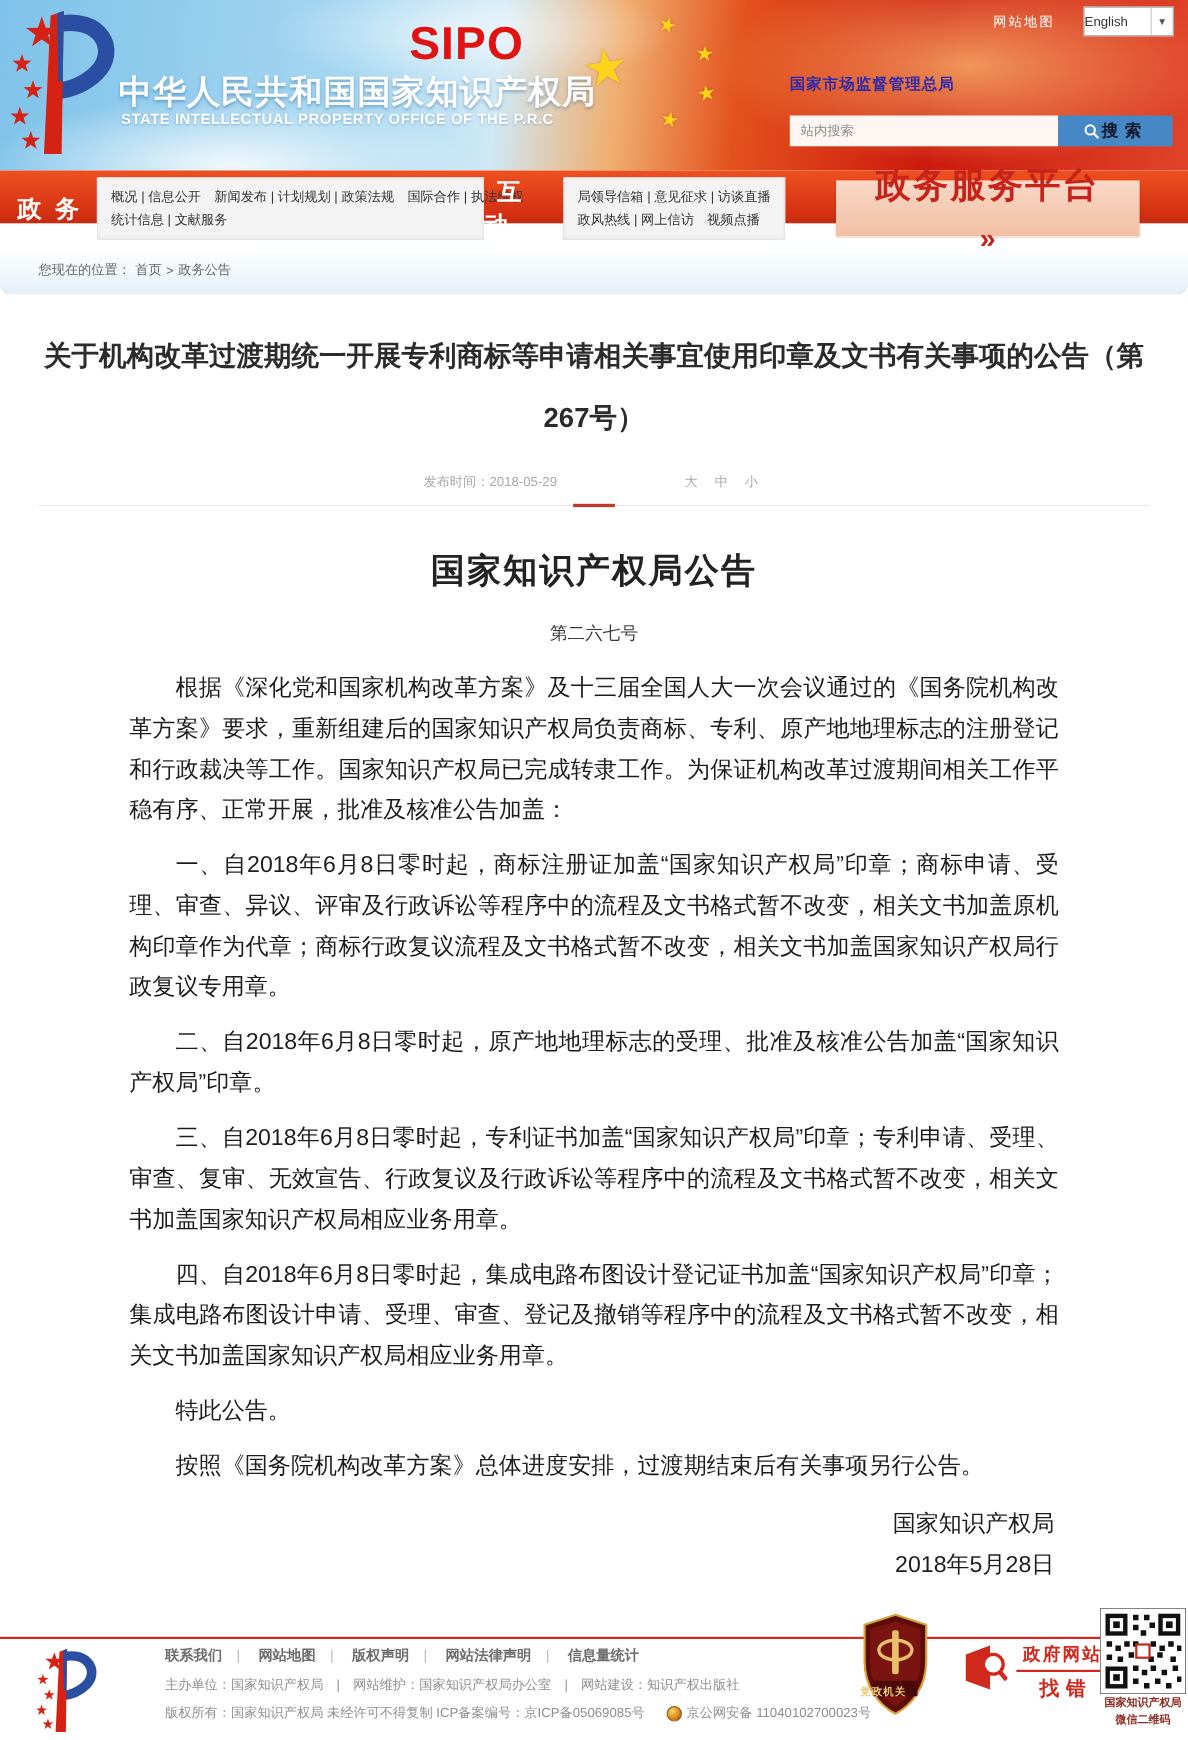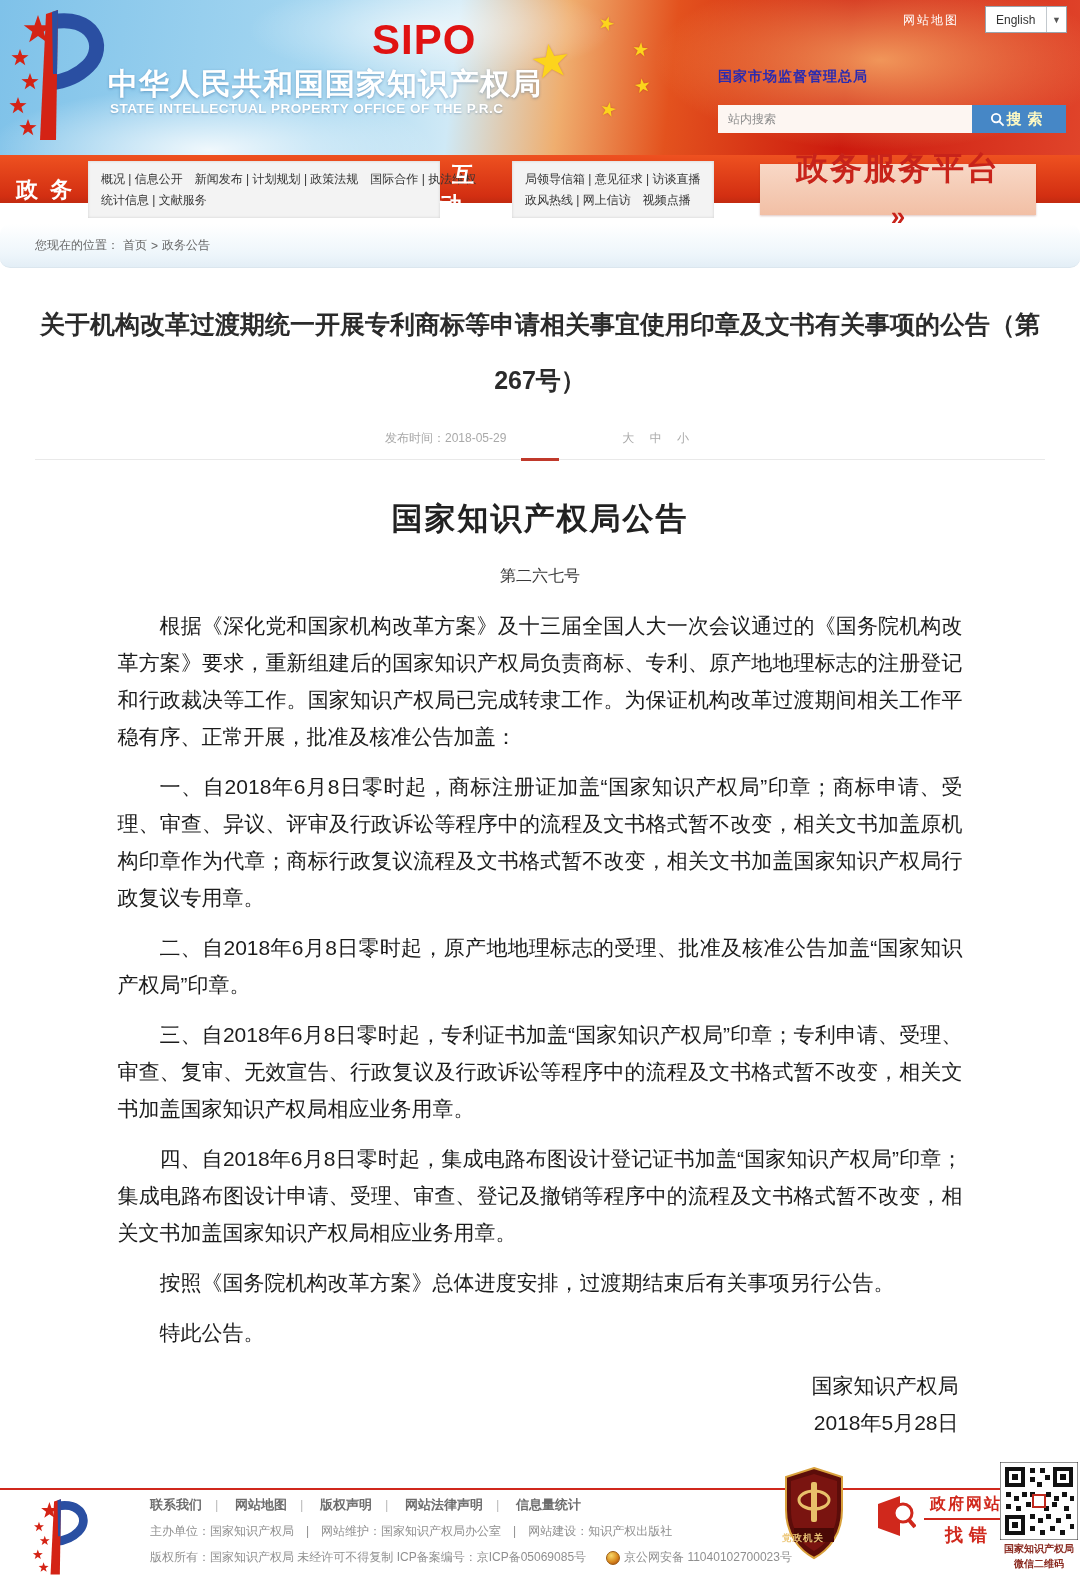--- a/index.html
+++ b/index.html
@@ -22,27 +22,27 @@
   .org-en { position:absolute; left:110px; top:101px; color:#fff; font-size:13.5px; font-weight:bold; letter-spacing:.5px; text-shadow:0 1px 2px rgba(0,60,120,.3); white-space:nowrap; }
   .sipo { position:absolute; left:372px; top:16px; color:#e01212; font-size:42px; font-weight:bold; letter-spacing:1px; }
   .flag-star { position:absolute; color:#fcd41c; text-shadow:0 0 2px rgba(150,30,0,.4); line-height:1; }
   .fs-big { left:530px; top:38px; font-size:46px; transform:rotate(-8deg); }
   .fs-1 { left:598px; top:14px; font-size:19px; transform:rotate(18deg); }
   .fs-2 { left:632px; top:40px; font-size:19px; transform:rotate(5deg); }
   .fs-3 { left:634px; top:76px; font-size:19px; transform:rotate(-10deg); }
   .fs-4 { left:600px; top:100px; font-size:19px; transform:rotate(12deg); }
   .sitemap { position:absolute; left:903px; top:12px; color:#fff; font-size:12px; letter-spacing:2px; cursor:pointer; }
   .lang-box { position:absolute; left:985px; top:6px; width:82px; height:27px; background:#fff; border:1px solid #9aa4ad; display:flex; align-items:center; cursor:pointer; }
-  .lang-box .lang-label { flex:1; font-size:12px; color:#333; padding-left:10px; }
+  .lang-box .lang-label { flex:1; font-size:12px; color:#333; padding-left:0; }
   .lang-box .caret { width:20px; height:100%; border-left:1px solid #c3c9ce; display:flex; align-items:center; justify-content:center; font-size:9px; color:#555; }
   .related { position:absolute; left:718px; top:68px; color:#2b2bb0; font-size:14px; font-weight:bold; letter-spacing:1px; text-decoration:none; cursor:pointer; }
   .search-wrap { position:absolute; left:718px; top:105px; width:348px; height:28px; display:flex; }
   .search-input { flex:1; border:none; outline:none; background:#fdf6f2; font-size:12px; color:#555; padding:0 10px; }
   .search-input::placeholder { color:#8d8d8d; }
-  .search-btn { width:94px; height:28px; background:#4687c6; border:none; color:#fef9c3; font-size:15px; font-weight:bold; letter-spacing:6px; display:flex; align-items:center; justify-content:center; gap:2px; cursor:pointer; }
+  .search-btn { width:104px; height:28px; background:#4687c6; border:none; color:#0f172a; font-size:15px; font-weight:bold; letter-spacing:6px; display:flex; align-items:center; justify-content:center; gap:2px; cursor:pointer; }
 
   
   .nav { position:absolute; top:155px; left:0; width:1080px; height:48px; background:linear-gradient(180deg,#ee5120 0%,#d32f12 85%,#c22a10 100%); }
   .nav-tab { position:absolute; top:0; height:69px; display:flex; align-items:center; justify-content:center; color:#fff; font-size:22px; font-weight:bold; letter-spacing:12px; text-indent:12px; cursor:pointer; }
   .tab-gov { left:0; width:88px; }
   .tab-interact { left:440px; width:72px; }
   .nav-panel { position:absolute; top:6px; height:57px; background:#f3f3f3; box-shadow:inset 0 0 3px rgba(0,0,0,.15); padding:8px 0 0 13px; }
   .panel-gov { left:88px; width:352px; }
   .panel-interact { left:512px; width:202px; }
   .nav-panel .row { font-size:12px; color:#333; line-height:21px; white-space:nowrap; cursor:pointer; }
@@ -179,22 +179,22 @@
 
     <h2 class="doc-title">国家知识产权局公告</h2>
     <div class="doc-number">第二六七号</div>
 
     <div class="doc-body">
         <p>根据《深化党和国家机构改革方案》及十三届全国人大一次会议通过的《国务院机构改革方案》要求，重新组建后的国家知识产权局负责商标、专利、原产地地理标志的注册登记和行政裁决等工作。国家知识产权局已完成转隶工作。为保证机构改革过渡期间相关工作平稳有序、正常开展，批准及核准公告加盖：</p>
         <p>一、自2018年6月8日零时起，商标注册证加盖“国家知识产权局”印章；商标申请、受理、审查、异议、评审及行政诉讼等程序中的流程及文书格式暂不改变，相关文书加盖原机构印章作为代章；商标行政复议流程及文书格式暂不改变，相关文书加盖国家知识产权局行政复议专用章。</p>
         <p>二、自2018年6月8日零时起，原产地地理标志的受理、批准及核准公告加盖“国家知识产权局”印章。</p>
         <p>三、自2018年6月8日零时起，专利证书加盖“国家知识产权局”印章；专利申请、受理、审查、复审、无效宣告、行政复议及行政诉讼等程序中的流程及文书格式暂不改变，相关文书加盖国家知识产权局相应业务用章。</p>
         <p>四、自2018年6月8日零时起，集成电路布图设计登记证书加盖“国家知识产权局”印章；集成电路布图设计申请、受理、审查、登记及撤销等程序中的流程及文书格式暂不改变，相关文书加盖国家知识产权局相应业务用章。</p>
+        <p>特此公告。</p>
         <p>按照《国务院机构改革方案》总体进度安排，过渡期结束后有关事项另行公告。</p>
-        <p>特此公告。</p>
       </div>
 
     <div class="signature">
       <div>国家知识产权局</div>
       <div>2018年5月28日</div>
     </div>
 
     <div class="btn-row">
       <button class="btn">打印</button>
       <button class="btn">关闭窗口</button>

